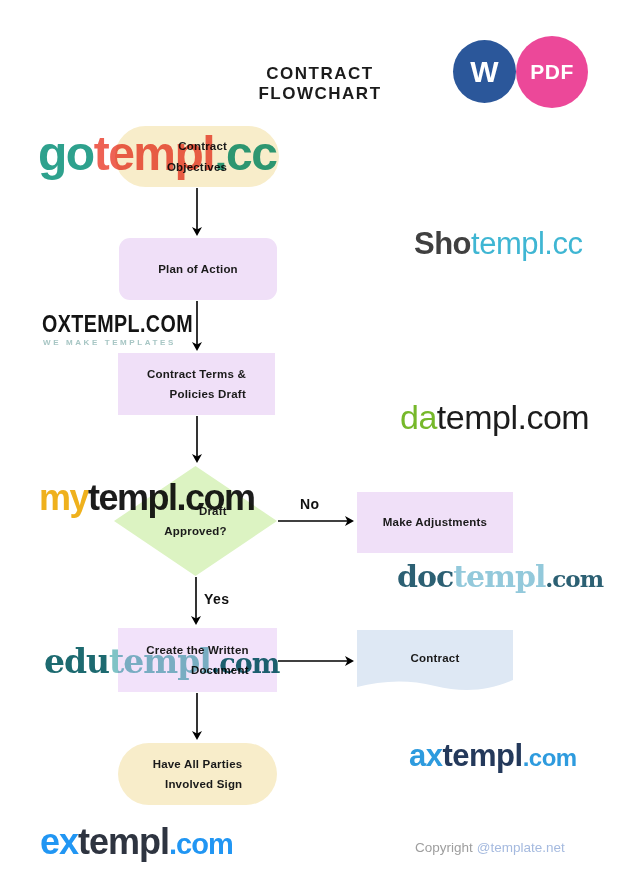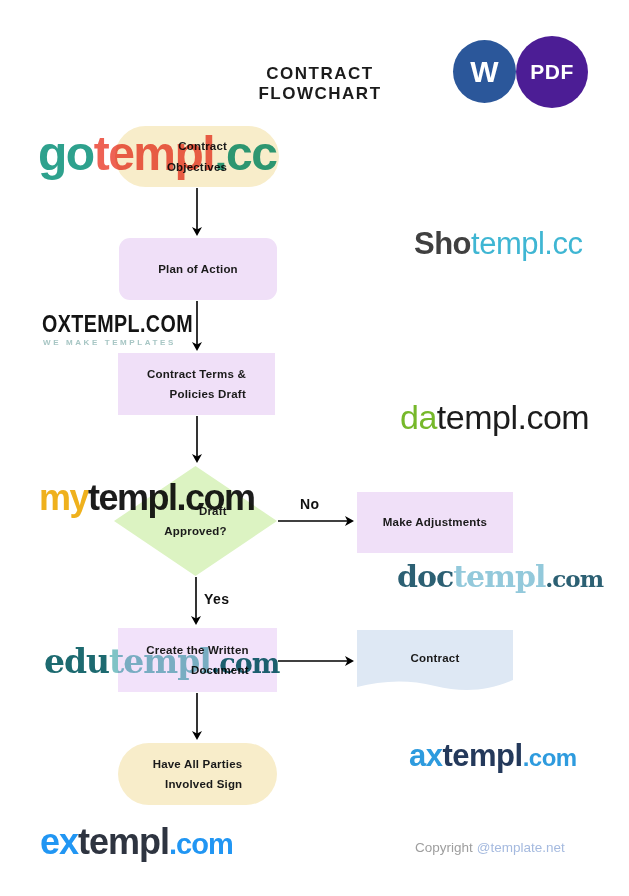--- a/index.html
+++ b/index.html
@@ -70,21 +70,21 @@
 </style>
 </head>
 <body>
 
 <div class="canvas">
 
   <div class="page-title">CONTRACT FLOWCHART</div>
   <div class="badge badge-word" style="background-color: rgb(43, 87, 154);">
     <span>W</span>
   </div>
-  <div class="badge badge-pdf" style="background-color: #4c1d95;">
+  <div class="badge badge-pdf" style="background-color: #ec4899;">
     <span>PDF</span>
   </div>
 
   <div class="node terminator" id="node-objectives" style="background-color: rgb(248, 237, 202);">
     <div class="node-label">Contract
 Objectives</div>
   </div>
 
   <div class="node" id="node-plan" style="background-color: rgb(240, 224, 248); border-radius: 11px;">
     <div class="node-label">Plan of Action</div>

